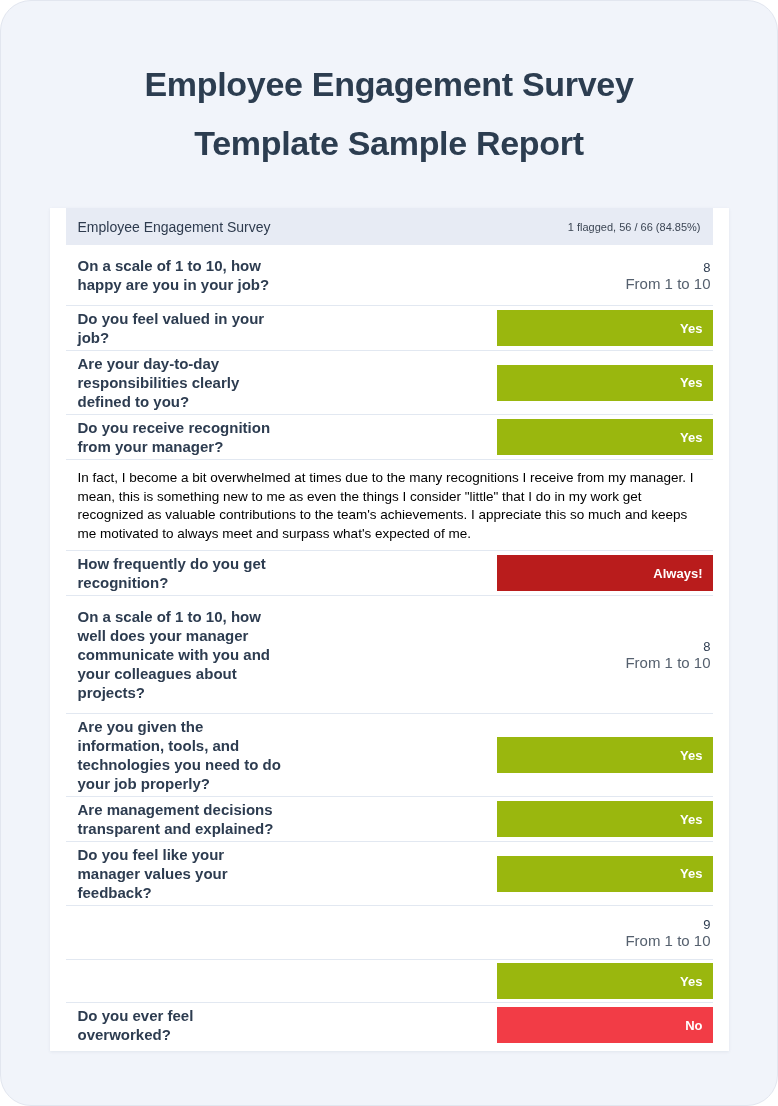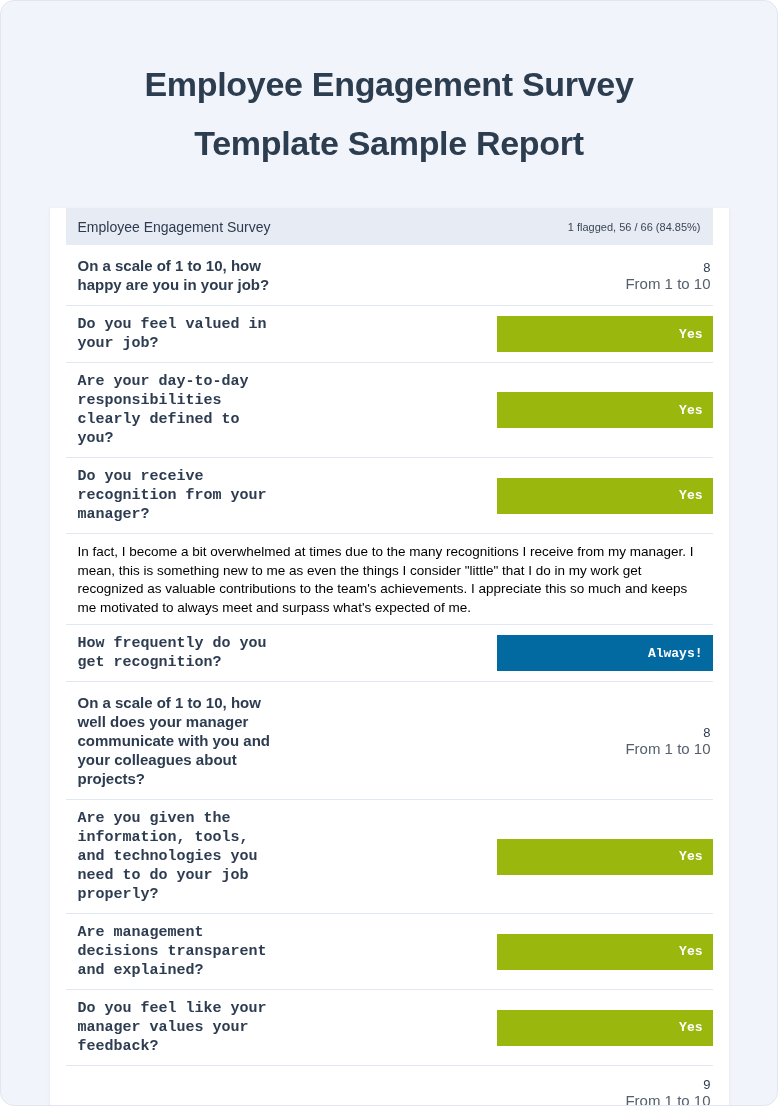--- a/index.html
+++ b/index.html
@@ -6,21 +6,21 @@
   html, body { background: #ffffff; }
   body {
     font-family: "Liberation Sans", "DejaVu Sans", sans-serif;
     width: 778px;
   }
   .screen {
     width: 778px;
     height: 1106px;
     background: #f1f4fa;
     border: 1px solid #e2e6ef;
-    border-radius: 14px;
+    border-radius: 31px;
     overflow: hidden;
   }
   .page-title {
     margin-top: 54px;
     text-align: center;
     color: #2c3d50;
     font-size: 34px;
     font-weight: bold;
     line-height: 59px;
     letter-spacing: -0.3px;
@@ -63,21 +63,21 @@
     width: 216px;
     display: flex;
     flex-direction: column;
     justify-content: center;
     align-items: flex-end;
     text-align: right;
     padding-right: 2px;
   }
   .ans-scale .val { font-size: 13px; color: #2d3c50; line-height: 16px; }
   .ans-scale .scale { font-size: 15px; color: #55606e; line-height: 15px; }
-  .row-bool { padding: 9px 0; min-height: 42px; font-family: Liberation Mono, monospace; }
+  .row-bool { padding: 3px 0; min-height: 42px; }
   .bar {
     width: 216px;
     min-height: 36px;
     display: flex;
     align-items: center;
     justify-content: flex-end;
     padding-right: 10px;
     color: #ffffff;
     font-size: 13px;
     font-weight: bold;
@@ -134,21 +134,21 @@
           <div class="bar" style="background: rgb(154, 183, 14);">
             <span>Yes</span>
           </div>
         </div>
         <div class="row row-note">
           <div class="note">In fact, I become a bit overwhelmed at times due to the many recognitions I receive from my manager. I mean, this is something new to me as even the things I consider "little" that I do in my work get recognized as valuable contributions to the team's achievements. I appreciate this so much and keeps me motivated to always meet and surpass what's expected of me.</div>
         </div>
         <div class="row row-bool">
           <div class="q">How frequently do you get recognition?</div>
           <div class="spacer"></div>
-          <div class="bar" style="background: #0369a1;">
+          <div class="bar" style="background: #b91c1c;">
             <span>Always!</span>
           </div>
         </div>
         <div class="row row-scale">
           <div class="q">On a scale of 1 to 10, how well does your manager communicate with you and your colleagues about projects?</div>
           <div class="spacer"></div>
           <div class="ans-scale">
             <div class="val">8</div>
             <div class="scale">From 1 to 10</div>
           </div>

